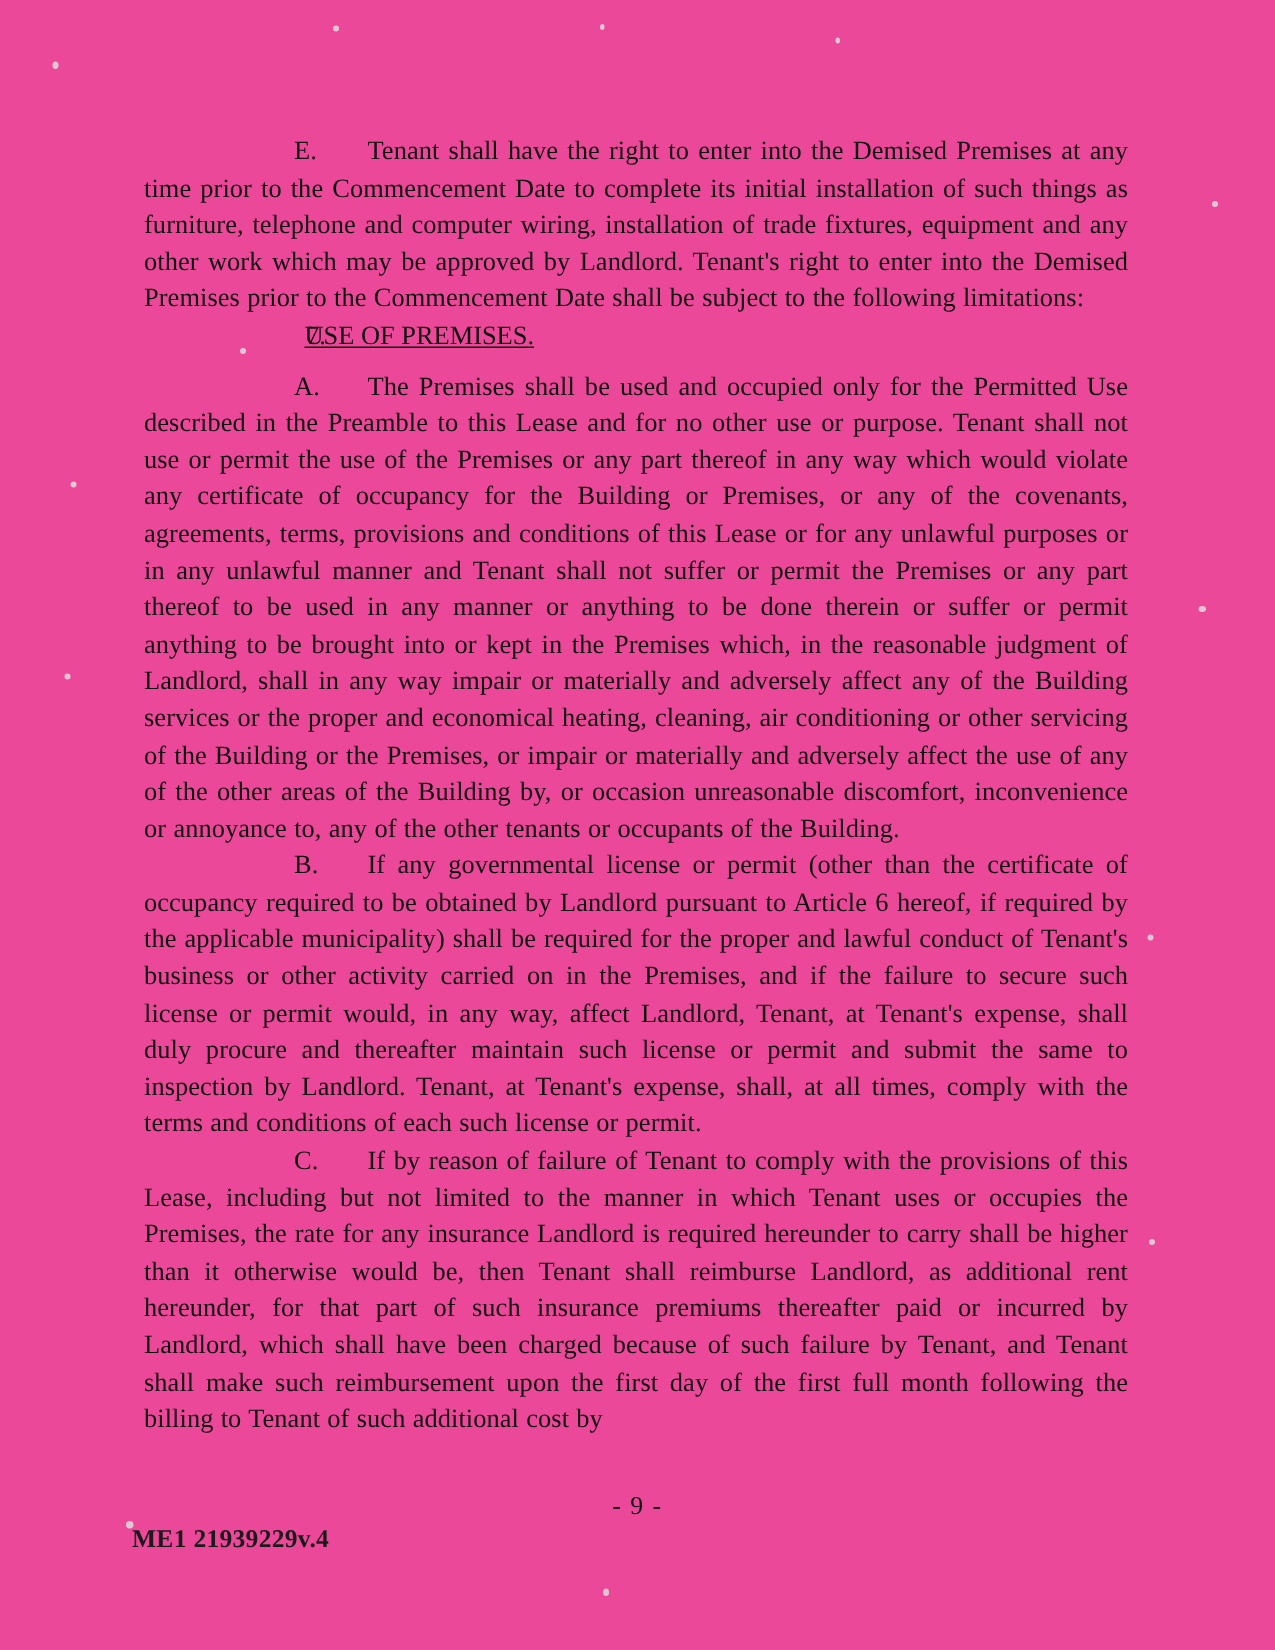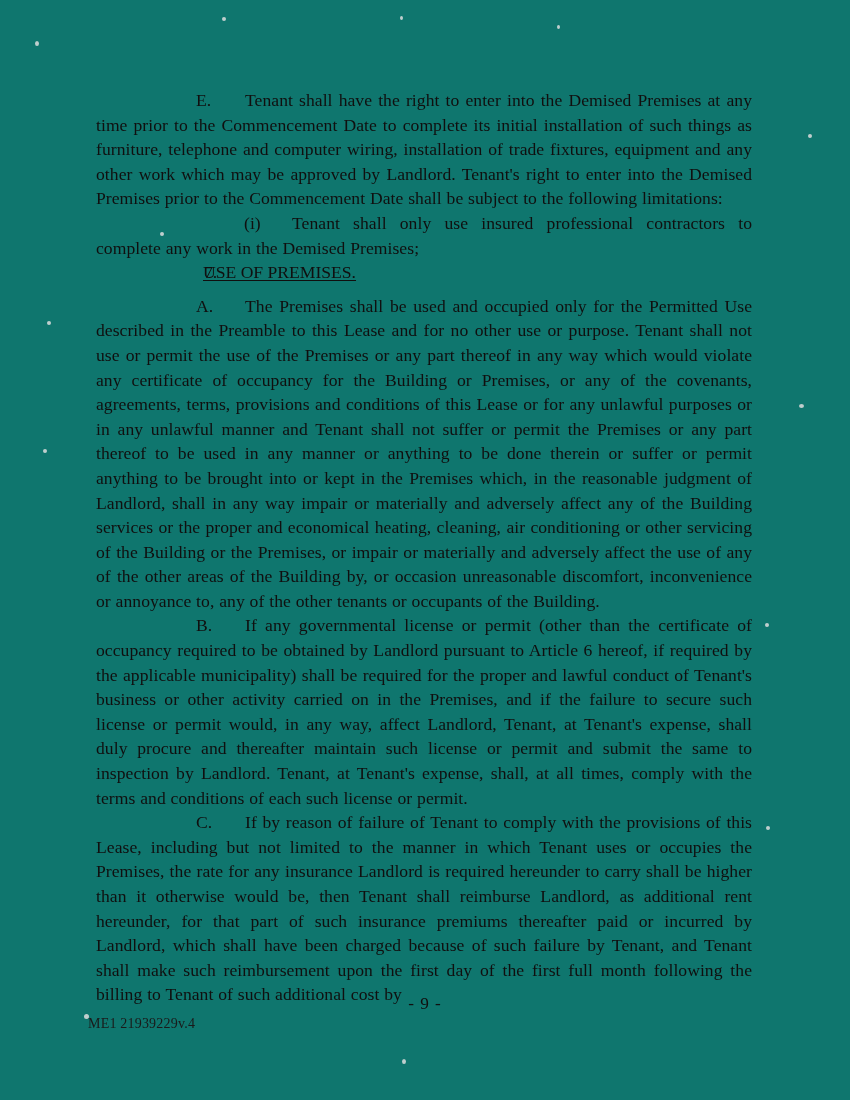--- a/index.html
+++ b/index.html
@@ -13,21 +13,21 @@
     position: relative;
     overflow: hidden;
     font-family: "Liberation Serif", "DejaVu Serif", serif;
     color: #100f0f;
   }
 
   
   .page {
     position: absolute;
     inset: 0;
-    background: #0f766e;
+    background: #ec4899;
   }
 
   .content {
     position: absolute;
     left: 96px;
     top: 88px;
     width: 656px;
   }
 
   p.para {
@@ -89,23 +89,24 @@
     right: 0;
     top: 14px;
     text-align: center;
     font-size: 17.2px;
     letter-spacing: 1px;
   }
   .doc-ref {
     position: absolute;
     left: 88px;
     top: 36px;
-    font-size: 14px;
+    font-size: 17px;
     letter-spacing: 0.2px;
     color: #1a1a1a;
+    font-weight: bold;
   }
 
   
   .speck {
     position: absolute;
     background: #dedede;
     border-radius: 50%;
     opacity: 0.85;
   }
 </style>
@@ -125,21 +126,20 @@
   <div class="speck" style="left:43px;top:449px;width:4px;height:4px;"></div>
   <div class="speck" style="left:765px;top:623px;width:4px;height:4px;"></div>
   <div class="speck" style="left:766px;top:826px;width:4px;height:4px;"></div>
   <div class="speck" style="left:84px;top:1014px;width:5px;height:5px;"></div>
   <div class="speck" style="left:402px;top:1059px;width:4px;height:5px;"></div>
 
   <div class="content">
 
     <p class="para alpha blk"><span class="lbl lbl-alpha">E.</span><span>Tenant shall have the right to enter into the Demised Premises at any time prior to the Commencement Date to complete its initial installation of such things as furniture, telephone and computer wiring, installation of trade fixtures, equipment and any other work which may be approved by Landlord.  Tenant's right to enter into the Demised Premises prior to the Commencement Date shall be subject to the following limitations:</span></p>
 
-    <p class="para roman blk"><span class="lbl lbl-roman">(i)</span><span>Tenant shall only use insured professional contractors to complete any work in the Demised Premises;</span></p>
 
 
 
     <div class="heading-row"><span class="heading-num">7.</span><span class="heading-title">USE OF PREMISES.</span></div>
 
     <p class="para alpha blk"><span class="lbl lbl-alpha">A.</span><span>The Premises shall be used and occupied only for the Permitted Use described in the Preamble to this Lease and for no other use or purpose.  Tenant shall not use or permit the use of the Premises or any part thereof in any way which would violate any certificate of occupancy for the Building or Premises, or any of the covenants, agreements, terms, provisions and conditions of this Lease or for any unlawful purposes or in any unlawful manner and Tenant shall not suffer or permit the Premises or any part thereof to be used in any manner or anything to be done therein or suffer or permit anything to be brought into or kept in the Premises which, in the reasonable judgment of Landlord, shall in any way impair or materially and adversely affect any of the Building services or the proper and economical heating, cleaning, air conditioning or other servicing of the Building or the Premises, or impair or materially and adversely affect the use of any of the other areas of the Building by, or occasion unreasonable discomfort, inconvenience or annoyance to, any of the other tenants or occupants of the Building.</span></p>
 
     <p class="para alpha blk"><span class="lbl lbl-alpha">B.</span><span>If any governmental license or permit (other than the certificate of occupancy required to be obtained by Landlord pursuant to Article 6 hereof, if required by the applicable municipality) shall be required for the proper and lawful conduct of Tenant's business or other activity carried on in the Premises, and if the failure to secure such license or permit would, in any way, affect Landlord, Tenant, at Tenant's expense, shall duly procure and thereafter maintain such license or permit and submit the same to inspection by Landlord.  Tenant, at Tenant's expense, shall, at all times, comply with the terms and conditions of each such license or permit.</span></p>
 
     <p class="para alpha blk"><span class="lbl lbl-alpha">C.</span><span>If by reason of failure of Tenant to comply with the provisions of this Lease, including but not limited to the manner in which Tenant uses or occupies the Premises, the rate for any insurance Landlord is required hereunder to carry shall be higher than it otherwise would be, then Tenant shall reimburse Landlord, as additional rent hereunder, for that part of such insurance premiums thereafter paid or incurred by Landlord, which shall have been charged because of such failure by Tenant, and Tenant shall make such reimbursement upon the first day of the first full month following the billing to Tenant of such additional cost by</span></p>

